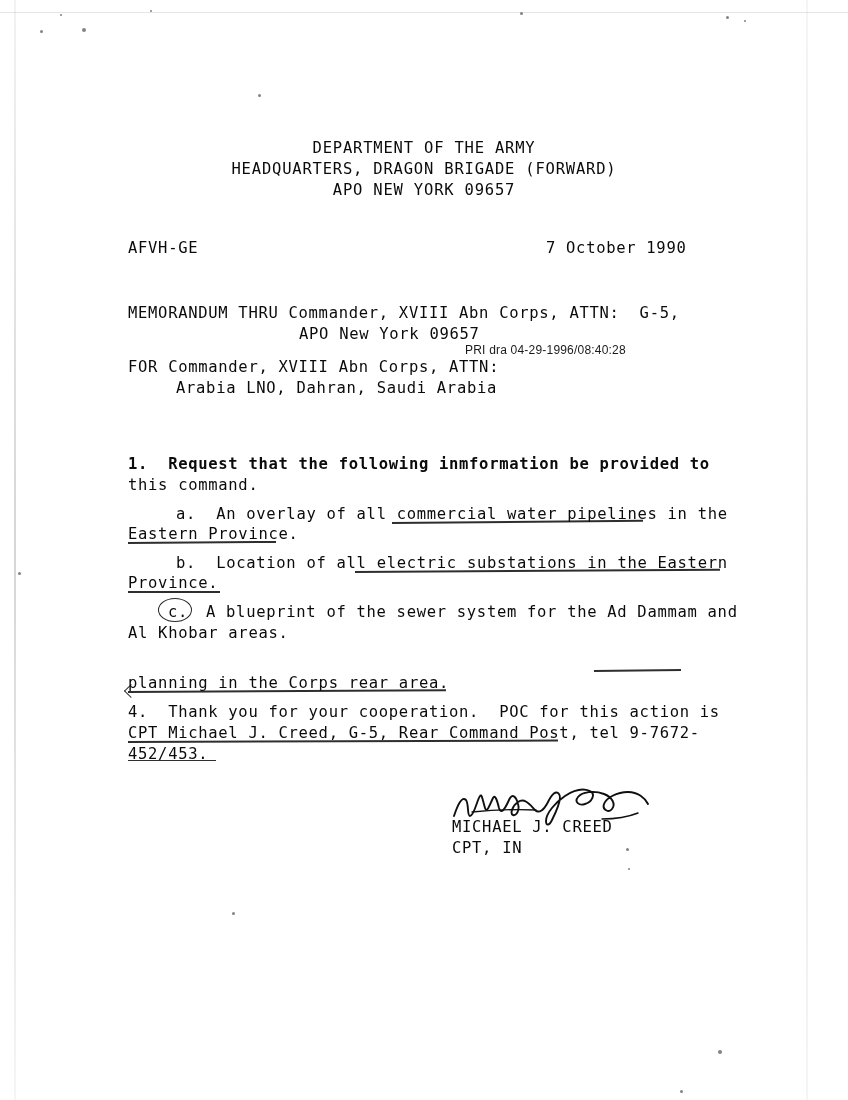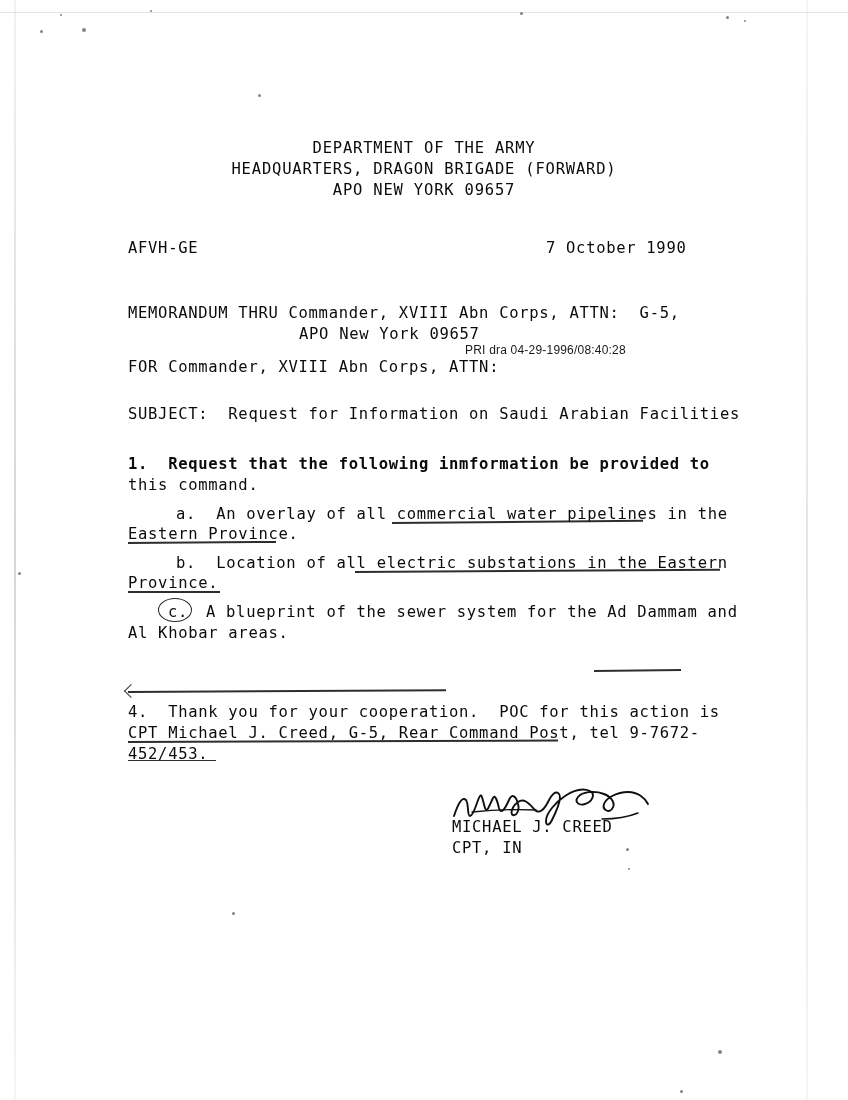--- a/index.html
+++ b/index.html
@@ -146,41 +146,42 @@
 
     <div class="line" style="left:128px;top:238px;">AFVH-GE</div>
     <div class="line" style="left:546px;top:238px;">7 October 1990</div>
 
     <div class="line" style="left:128px;top:303px;">MEMORANDUM THRU Commander, XVIII Abn Corps, ATTN:  G-5,</div>
     <div class="line" style="left:299px;top:324px;">APO New York 09657</div>
 
     <div class="small-stamp" style="left:465px;top:343px;">PRI dra 04-29-1996/08:40:28</div>
 
     <div class="line" style="left:128px;top:357px;">FOR Commander, XVIII Abn Corps, ATTN:</div>
-
-    <div class="line" style="left:128px;top:404px;">SUBJECT:  Request for Information on Saudi Arabian Facilities</div>
+    <div class="line" style="left:176px;top:378px;">Arabia LNO, Dahran, Saudi Arabia</div>
+
 
     <div class="line" style="left:128px;top:454px;font-weight:bold;">1.  Request that the following inmformation be provided to</div>
     <div class="line" style="left:128px;top:475px;">this command.</div>
 
     <div class="line" style="left:176px;top:504px;">a.  An overlay of all commercial water pipelines in the</div>
     <div class="line" style="left:128px;top:524px;">Eastern Province.</div>
     <div class="ul" style="left:392px;top:522px;width:251px;transform:rotate(-0.5deg);"></div>
     <div class="ul" style="left:128px;top:542px;width:148px;transform:rotate(-0.4deg);"></div>
 
     <div class="line" style="left:176px;top:553px;">b.  Location of all electric substations in the Eastern</div>
     <div class="line" style="left:128px;top:573px;">Province.</div>
     <div class="ul" style="left:355px;top:571px;width:365px;transform:rotate(-0.35deg);"></div>
     <div class="ul" style="left:128px;top:591px;width:92px;"></div>
 
     <div class="line" style="left:168px;top:602px;">c.</div>
     <div class="circle-c" style="left:158px;top:598px;width:32px;height:22px;"></div>
     <div class="line" style="left:206px;top:602px;">A blueprint of the sewer system for the Ad Dammam and</div>
     <div class="line" style="left:128px;top:623px;">Al Khobar areas.</div>
 
+    <div class="line" style="left:128px;top:673px;">planning in the Corps rear area.</div>
     <div class="ul" style="left:594px;top:670px;width:87px;transform:rotate(-0.6deg);"></div>
     <div class="ul" style="left:128px;top:691px;width:318px;transform:rotate(-0.3deg);"></div>
     <div class="arrow-tick" style="left:126px;top:686px;"></div>
 
     <div class="line" style="left:128px;top:702px;">4.  Thank you for your cooperation.  POC for this action is</div>
     <div class="line" style="left:128px;top:723px;">CPT Michael J. Creed, G-5, Rear Command Post, tel 9-7672-</div>
     <div class="line" style="left:128px;top:744px;">452/453.</div>
     <div class="ul" style="left:128px;top:741px;width:430px;transform:rotate(-0.2deg);"></div>
     <div class="ul thin" style="left:128px;top:760px;width:88px;"></div>
 

